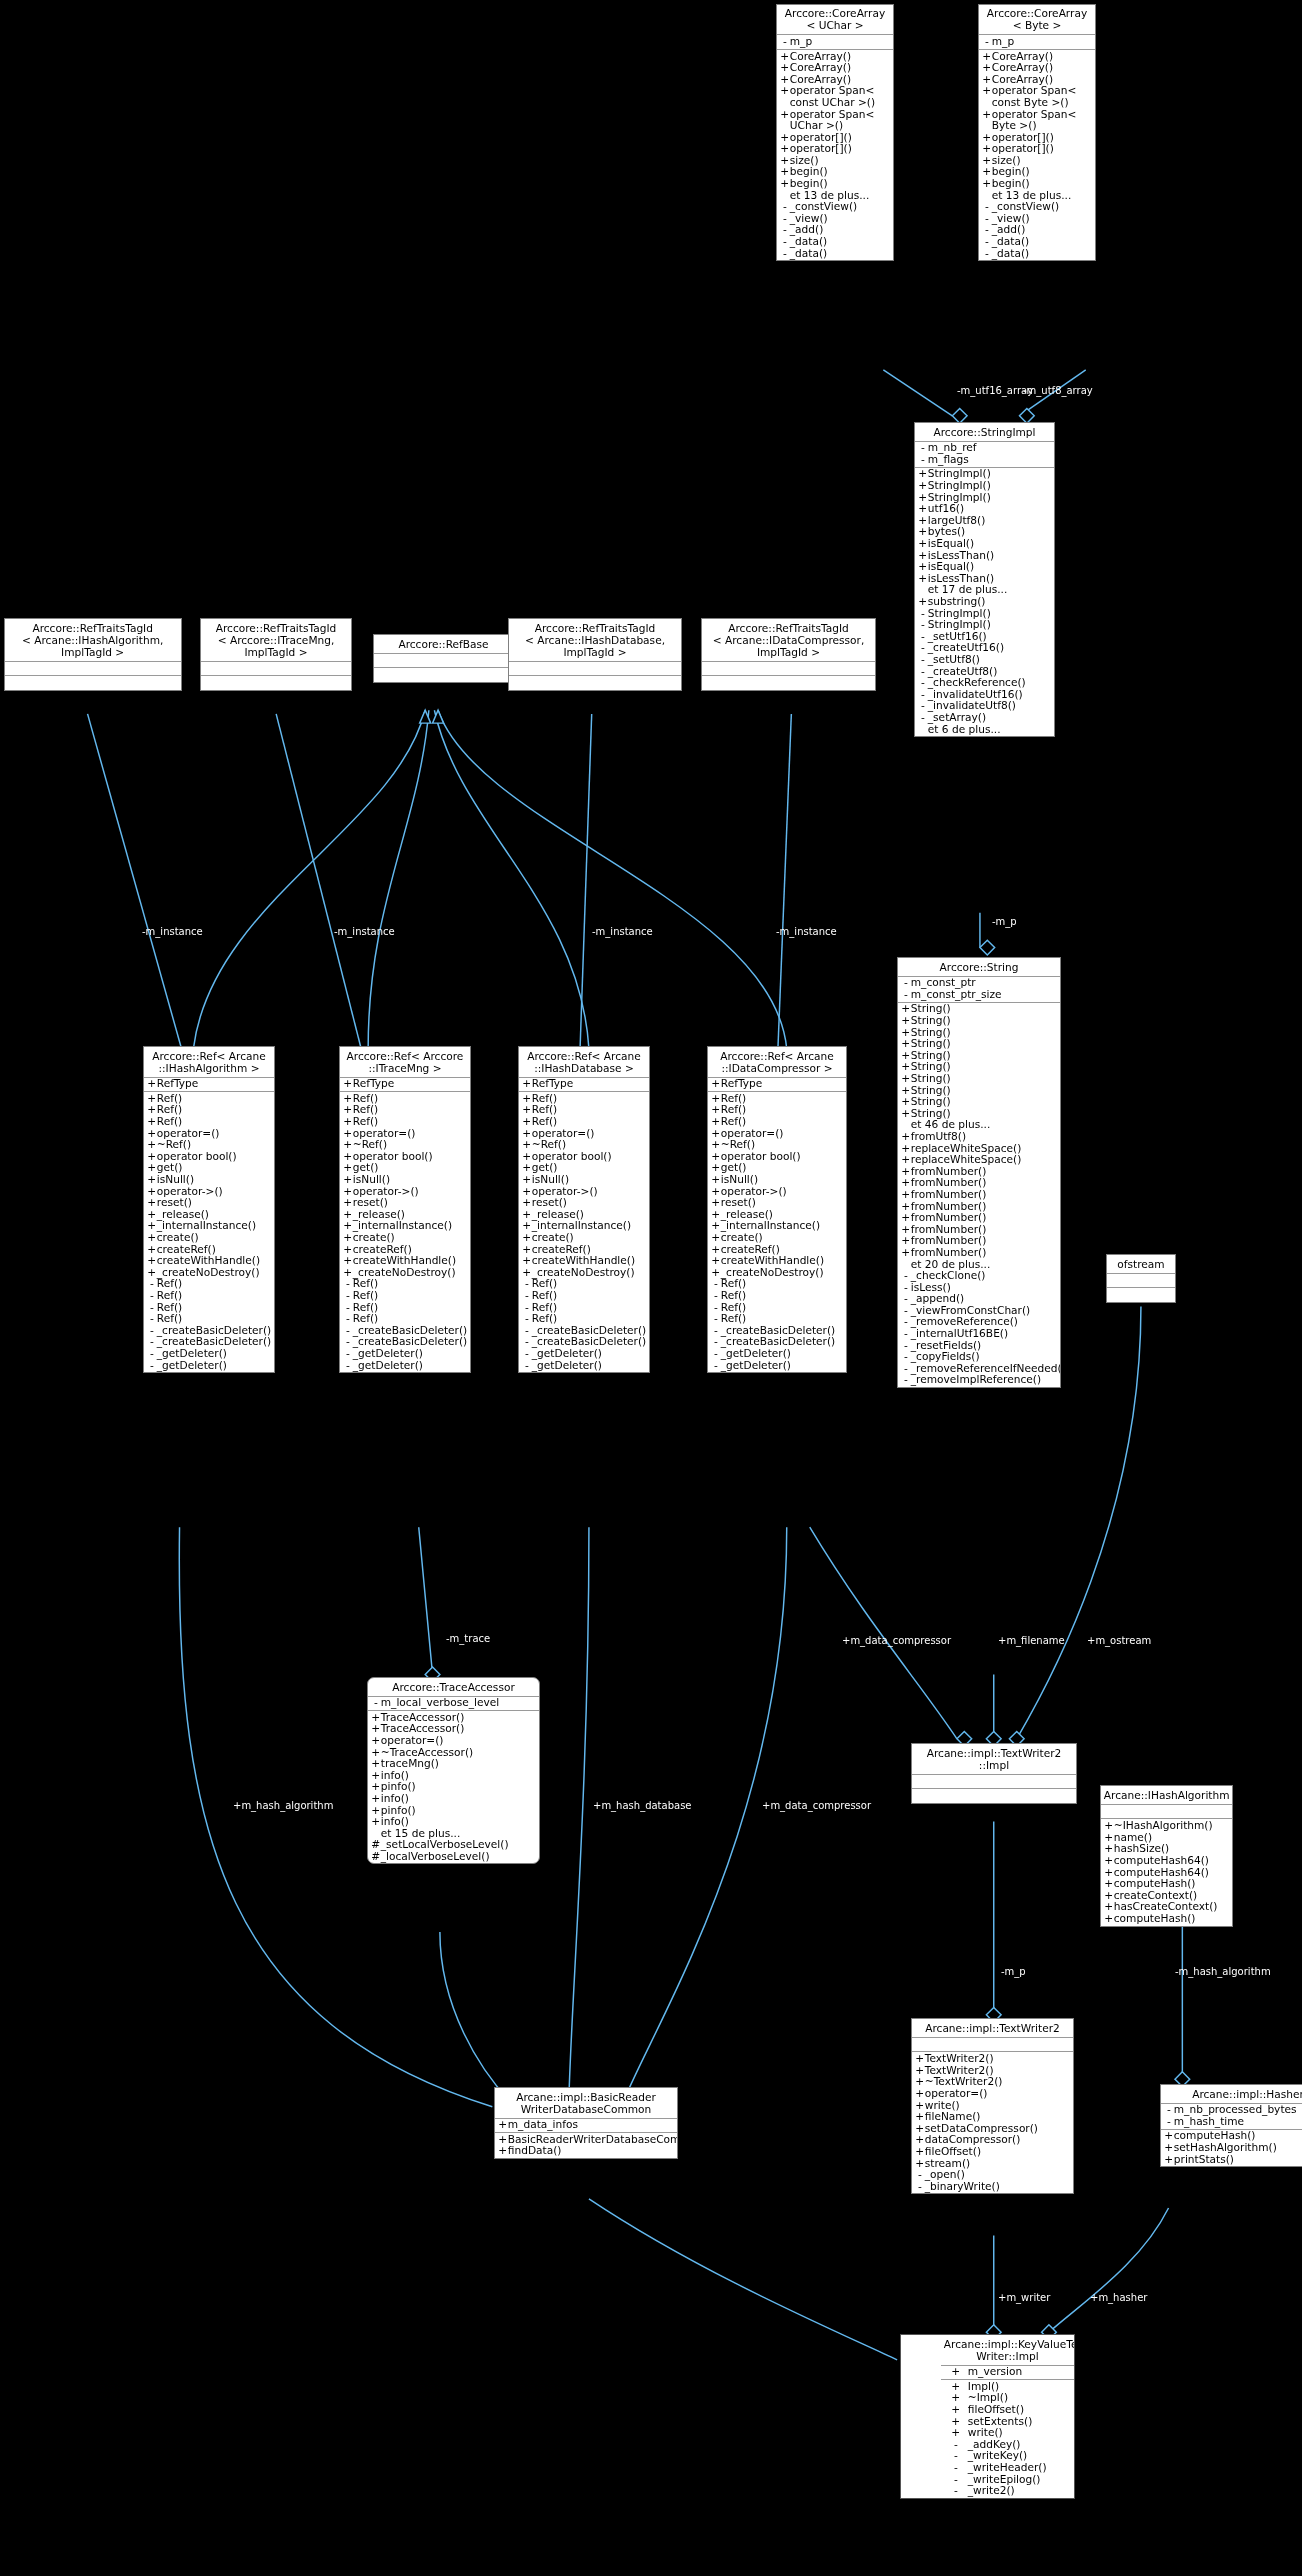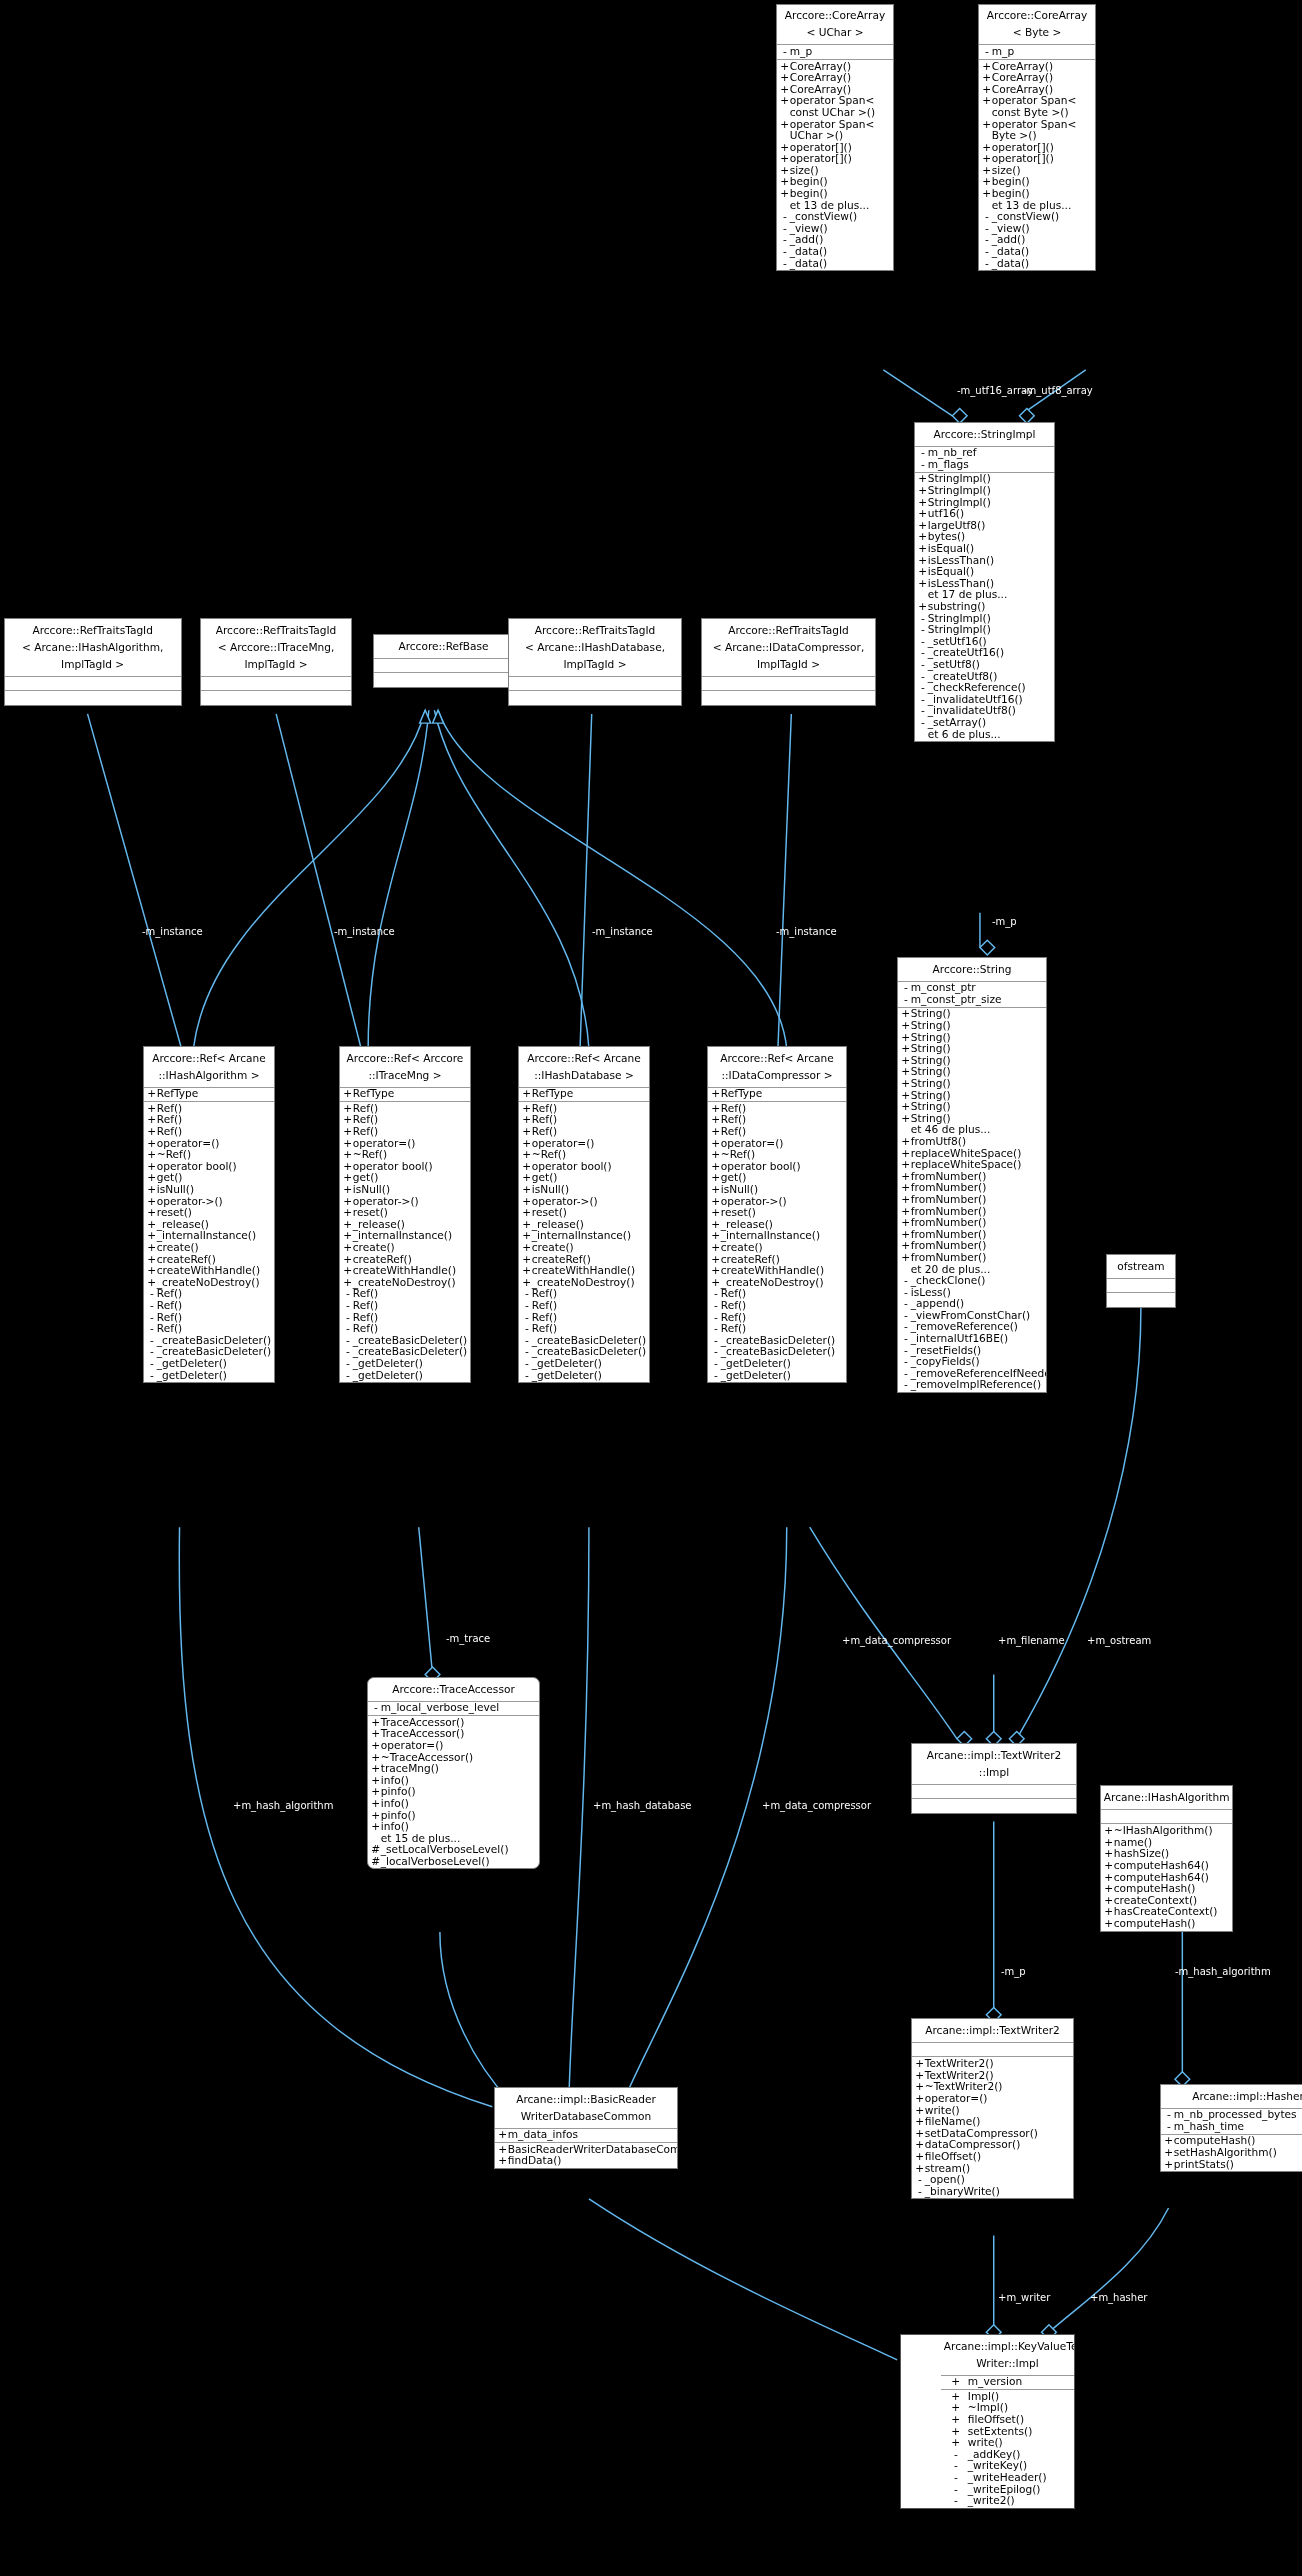--- a/index.html
+++ b/index.html
@@ -21,21 +21,21 @@
     color:#000;
     overflow:hidden;
   }
   .node.hl{ background:#ffffff; border-color:#555;padding-left:40px; }
   .node .title{
     text-align:center;
     padding:2.8px 2.8px 2.8px 2.8px;
     border-bottom:0.9px solid #9a9a9a;
     white-space:pre-line;
     font-size:10.6px;
-    line-height:17px;
+    line-height:12px;
   }
   .node .sec{
     border-bottom:0.9px solid #9a9a9a;
     padding:0.9px 0 0.9px 0;
   }
   .node .sec:last-child{border-bottom:none;}
   .node .sec.empty{ min-height:12px; }
   .row{
     display:flex;
     align-items:flex-start;
@@ -431,21 +431,21 @@
   </div>
 
   <div class="node" style="left:701px;top:618px;width:175px;">
     <div class="title">Arccore::RefTraitsTagId
 &lt; Arcane::IDataCompressor,
 ImplTagId &gt;</div>
     <div class="sec empty"></div>
     <div class="sec empty"></div>
   </div>
 
-  <div class="node" style="left:897px;top:957px;width:150px;">
+  <div class="node" style="left:897px;top:957px;width:164px;">
     <div class="title">Arccore::String</div>
     <div class="sec">
         <div class="row">
           <span class="vis">-</span>
           <span class="nm">m_const_ptr</span>
         </div>
         <div class="row">
           <span class="vis">-</span>
           <span class="nm">m_const_ptr_size</span>
         </div>

